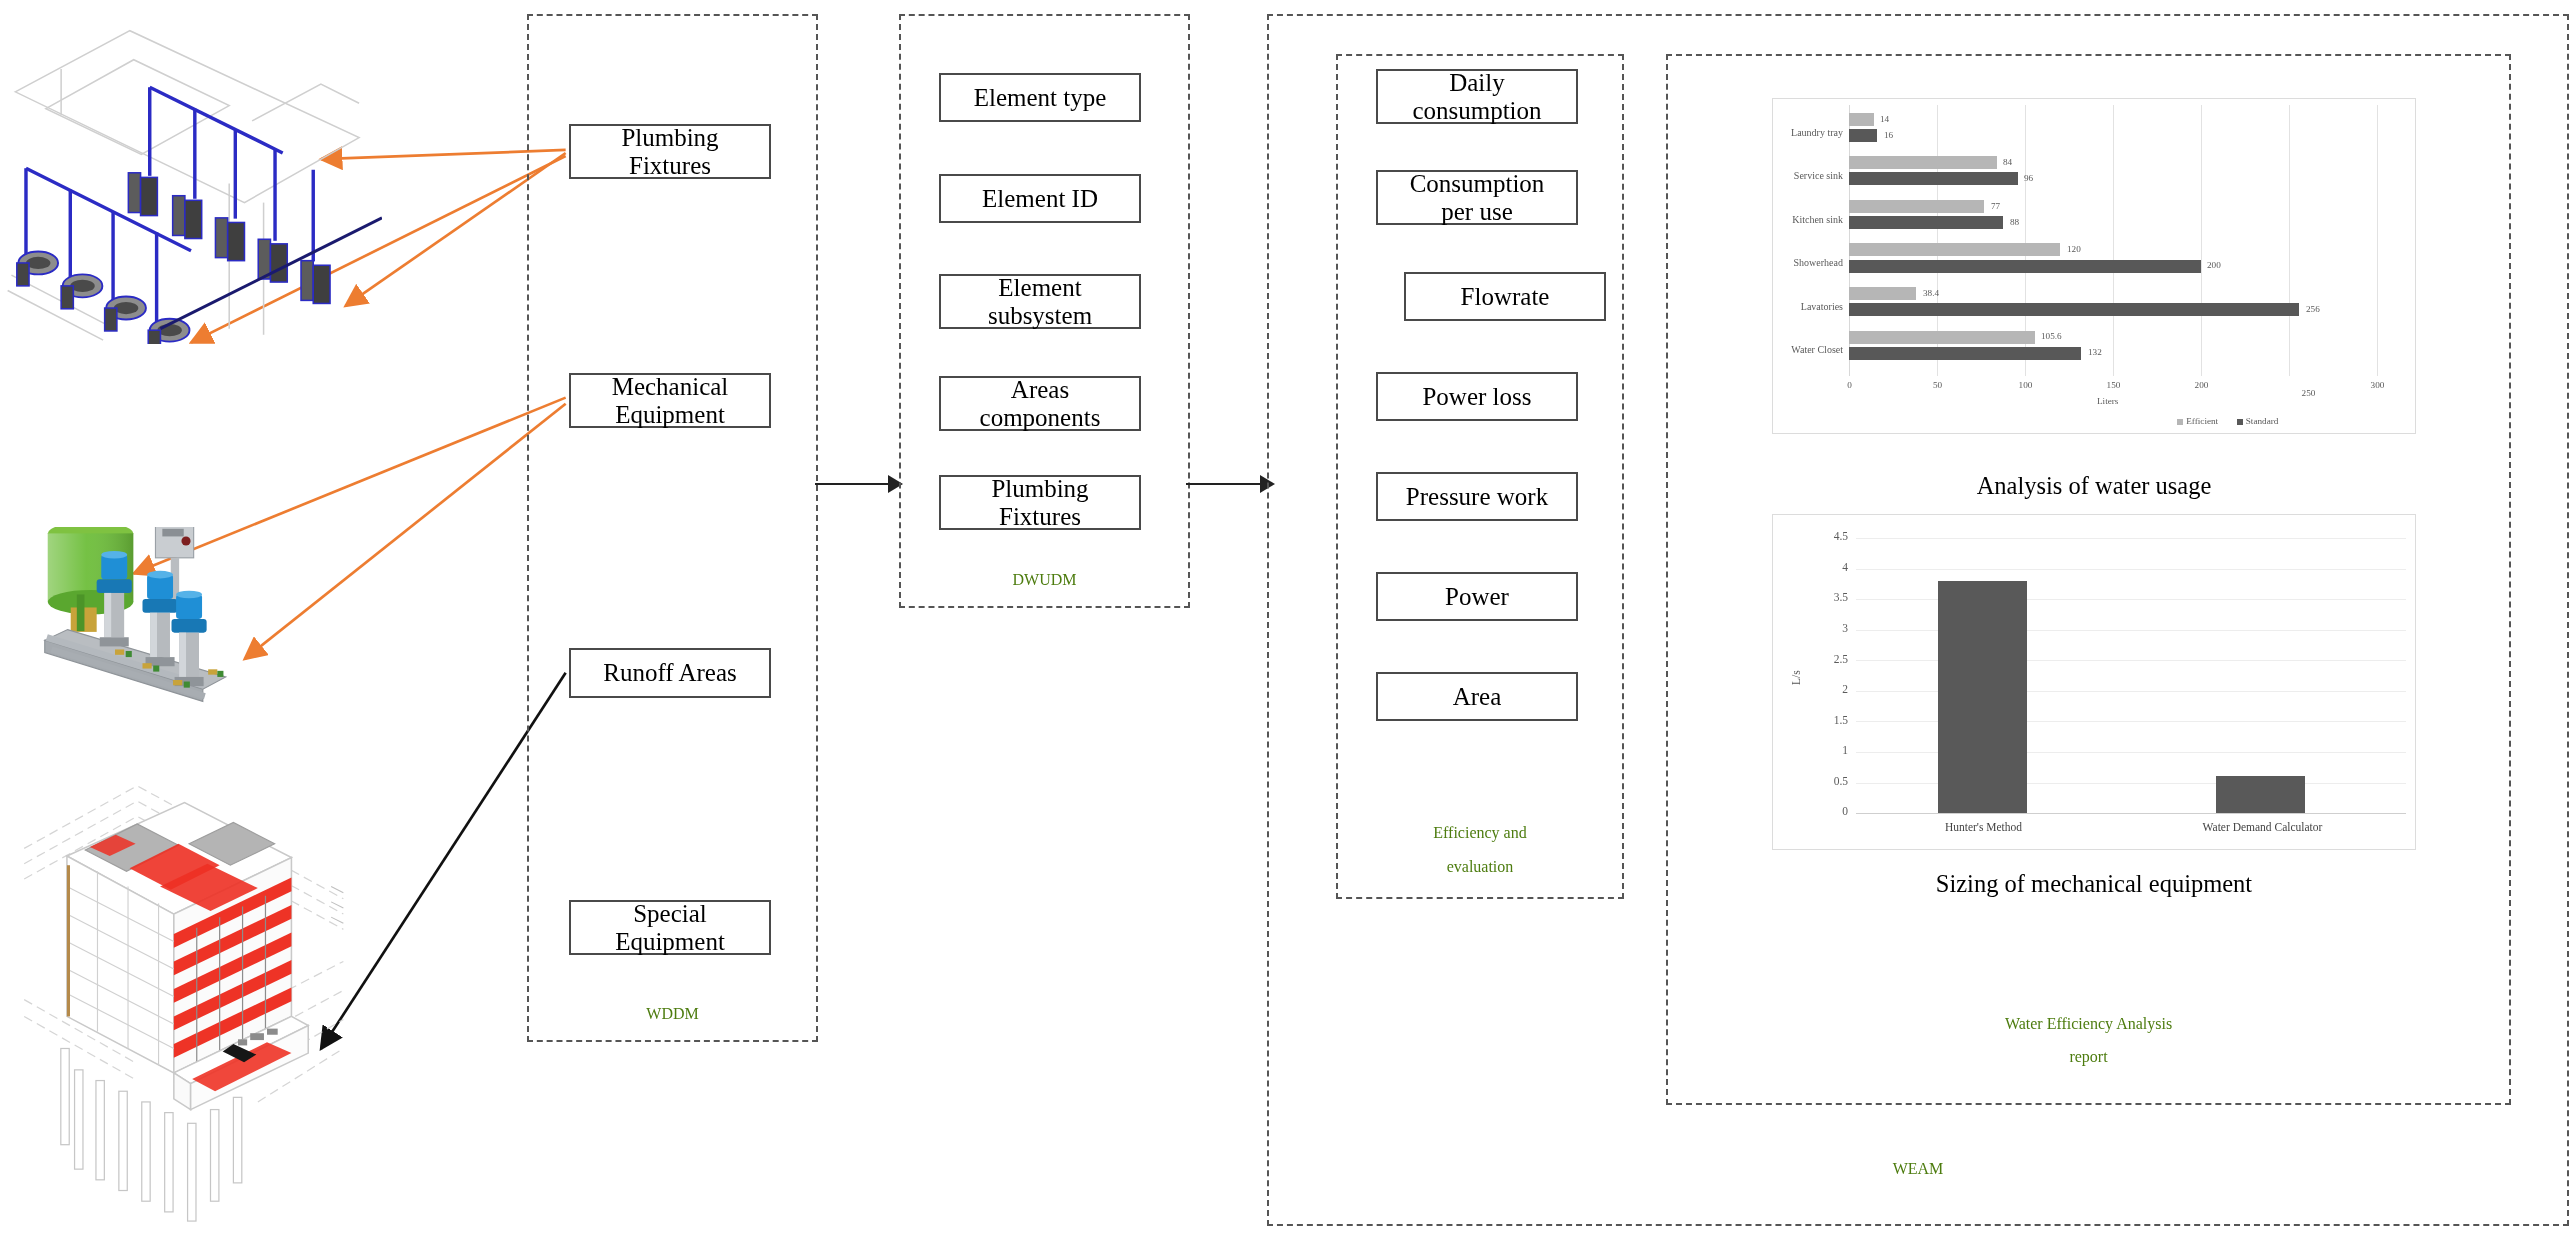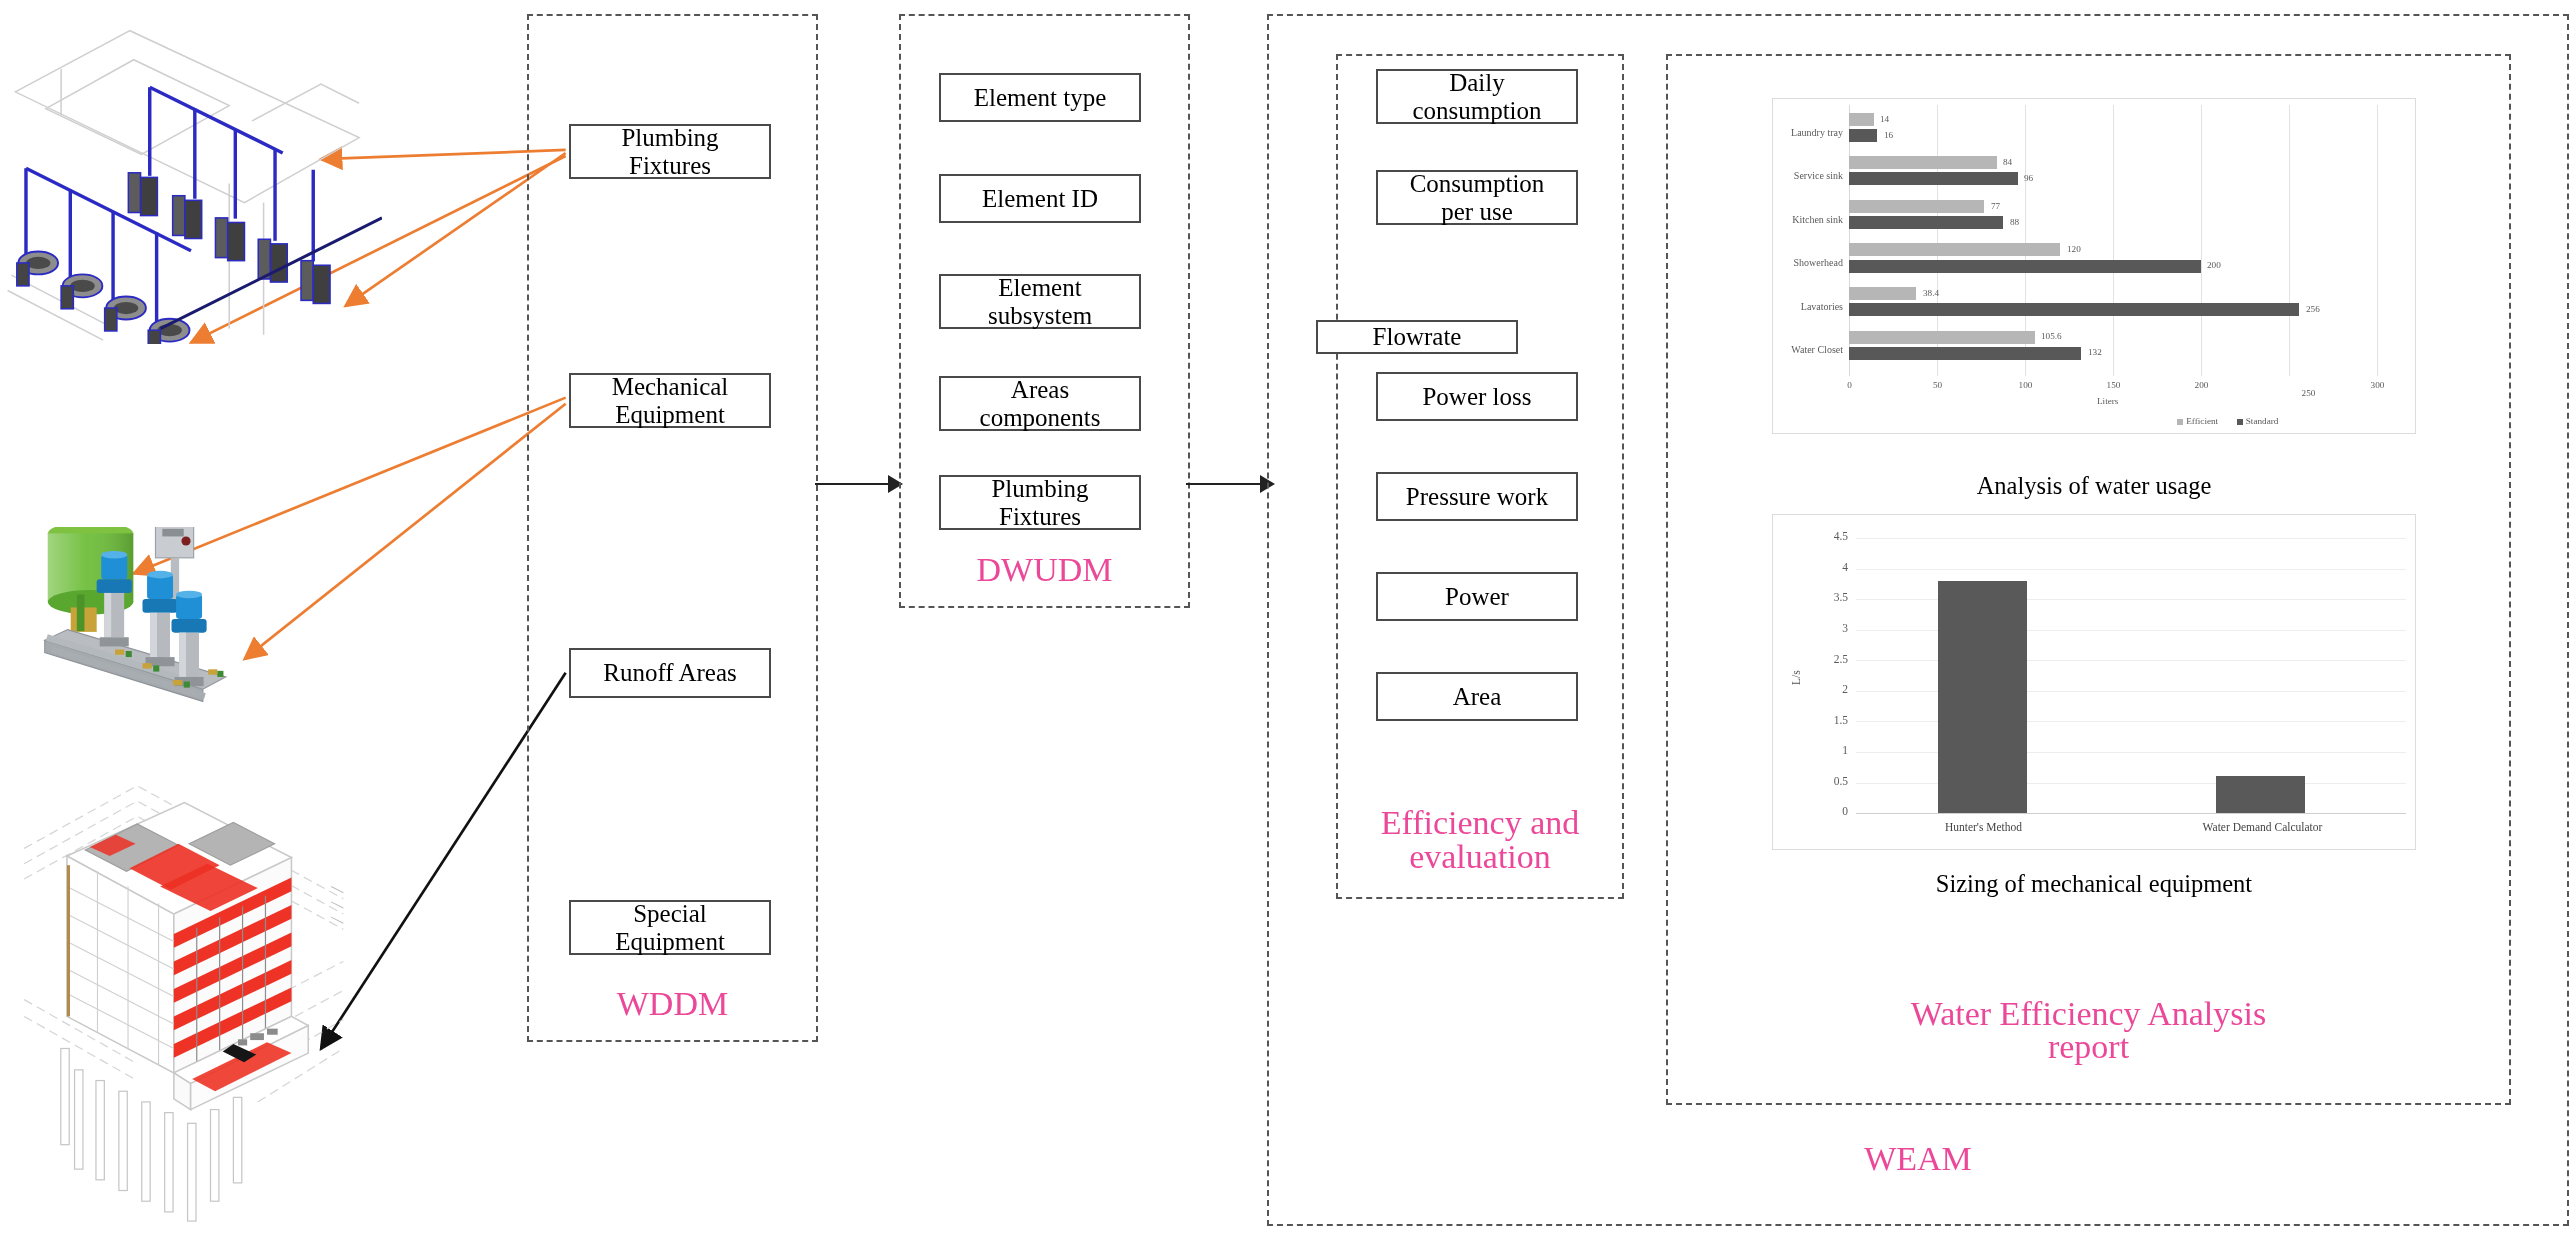--- a/index.html
+++ b/index.html
@@ -1,20 +1,20 @@
 <!DOCTYPE html>
 <html style="font-size:12.2px"><head>
 <meta charset="utf-8">
 <style>
   html,body{margin:0;padding:0;background:#fff;}
   body{width:2576px;height:1234px;position:relative;font-family:"Liberation Serif",serif;color:#000;overflow:hidden;}
   .abs{position:absolute;}
   
   .dashbox{position:absolute;border:2.3px dashed #555;background:transparent;}
-  .dashbox-label{position:absolute;left:0;right:0;text-align:center;font-size:34px;font-family:"Liberation Serif",serif;color:#ec4899;}
+  .dashbox-label{position:absolute;left:0;right:0;text-align:center;font-size:16px;font-family:"Liberation Serif",serif;color:#4d7c0f;}
   
   .itembox{position:absolute;border:2.3px solid #4a4a4a;background:#fff;display:flex;align-items:center;justify-content:center;text-align:center;font-size:25px;line-height:1.12;color:#000;box-sizing:border-box;padding:3.1px 4.6px;}
   
   .arrow-line{position:absolute;height:0;border-top:2.3px solid #222;}
   .arrow-head{position:absolute;width:0;height:0;border-top:9.2px solid transparent;border-bottom:9.2px solid transparent;border-left:15.3px solid #222;}
   
   .ptr-svg{position:absolute;left:0;top:0;width:2576px;height:1234px;pointer-events:none;}
   
   .chartframe{position:absolute;border:0.8px solid #dcdcdc;background:#fff;box-sizing:border-box;}
   .cap{position:absolute;text-align:center;font-size:24.5px;}
@@ -354,21 +354,21 @@
     <div>Daily</div>
     <div>consumption</div>
   </div>
 </div>
 <div class="itembox" style="left:1376px;top:170px;width:202px;height:55px;">
   <div>
     <div>Consumption</div>
     <div>per use</div>
   </div>
 </div>
-<div class="itembox" style="left:1316px;top:272px;width:202px;height:34px;margin-top:48px;">
+<div class="itembox" style="left:1404px;top:272px;width:202px;height:49px;">
   <div>Flowrate</div>
 </div>
 <div class="itembox" style="left:1376px;top:372px;width:202px;height:49px;">
   <div>Power loss</div>
 </div>
 <div class="itembox" style="left:1376px;top:472px;width:202px;height:49px;">
   <div>Pressure work</div>
 </div>
 <div class="itembox" style="left:1376px;top:572px;width:202px;height:49px;">
   <div>Power</div>

